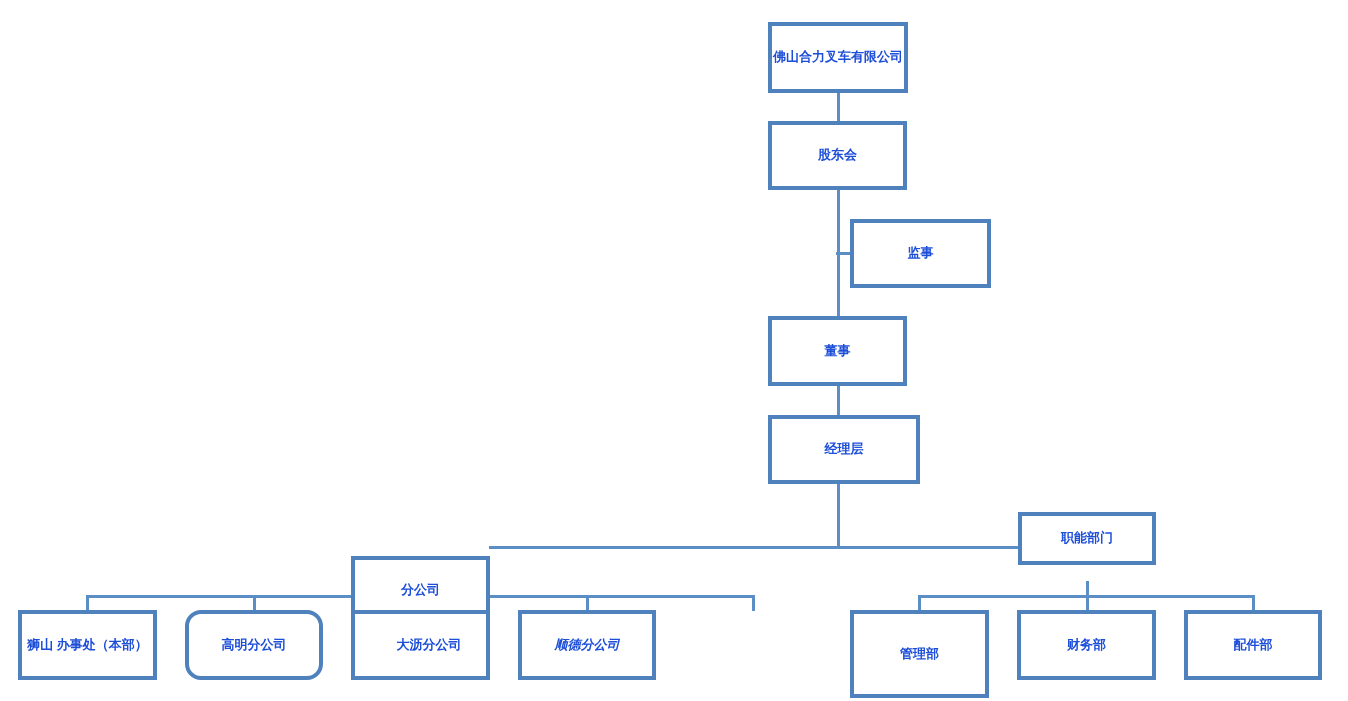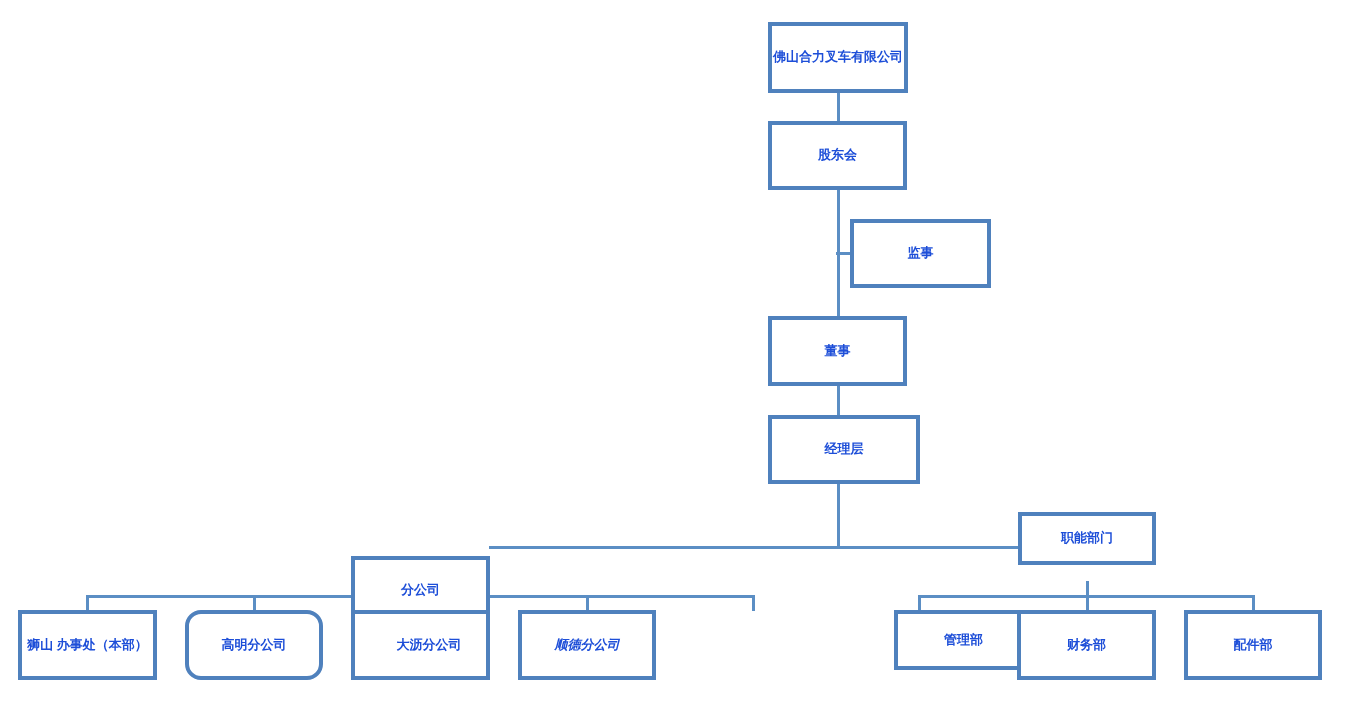--- a/index.html
+++ b/index.html
@@ -88,17 +88,17 @@
   <div class="node" style="left:768px; top:415px; width:152px; height:69px;">经理层</div>
 
   <div class="node" style="left:351px; top:540px; width:139px; height:69px;margin-top:16px;">分公司</div>
   <div class="node" style="left:1018px; top:512px; width:138px; height:53px;">职能部门</div>
 
   <div class="node" style="left:18px; top:610px; width:139px; height:70px;">狮山 办事处（本部）</div>
   <div class="node" style="left:185px; top:610px; width:138px; height:70px;border-radius:16px;">高明分公司</div>
   <div class="node" style="left:351px; top:610px; width:139px; height:70px;padding-left:19px;">大沥分公司</div>
   <div class="node" style="left:518px; top:610px; width:138px; height:70px;font-style:italic;">顺德分公司</div>
 
-  <div class="node" style="left:850px; top:610px; width:139px; height:60px;margin-left:44px;">管理部</div>
+  <div class="node" style="left:850px; top:610px; width:139px; height:88px;">管理部</div>
   <div class="node" style="left:1017px; top:610px; width:139px; height:70px;">财务部</div>
   <div class="node" style="left:1184px; top:610px; width:138px; height:70px;">配件部</div>
 
 </div>
 
 </body></html>

